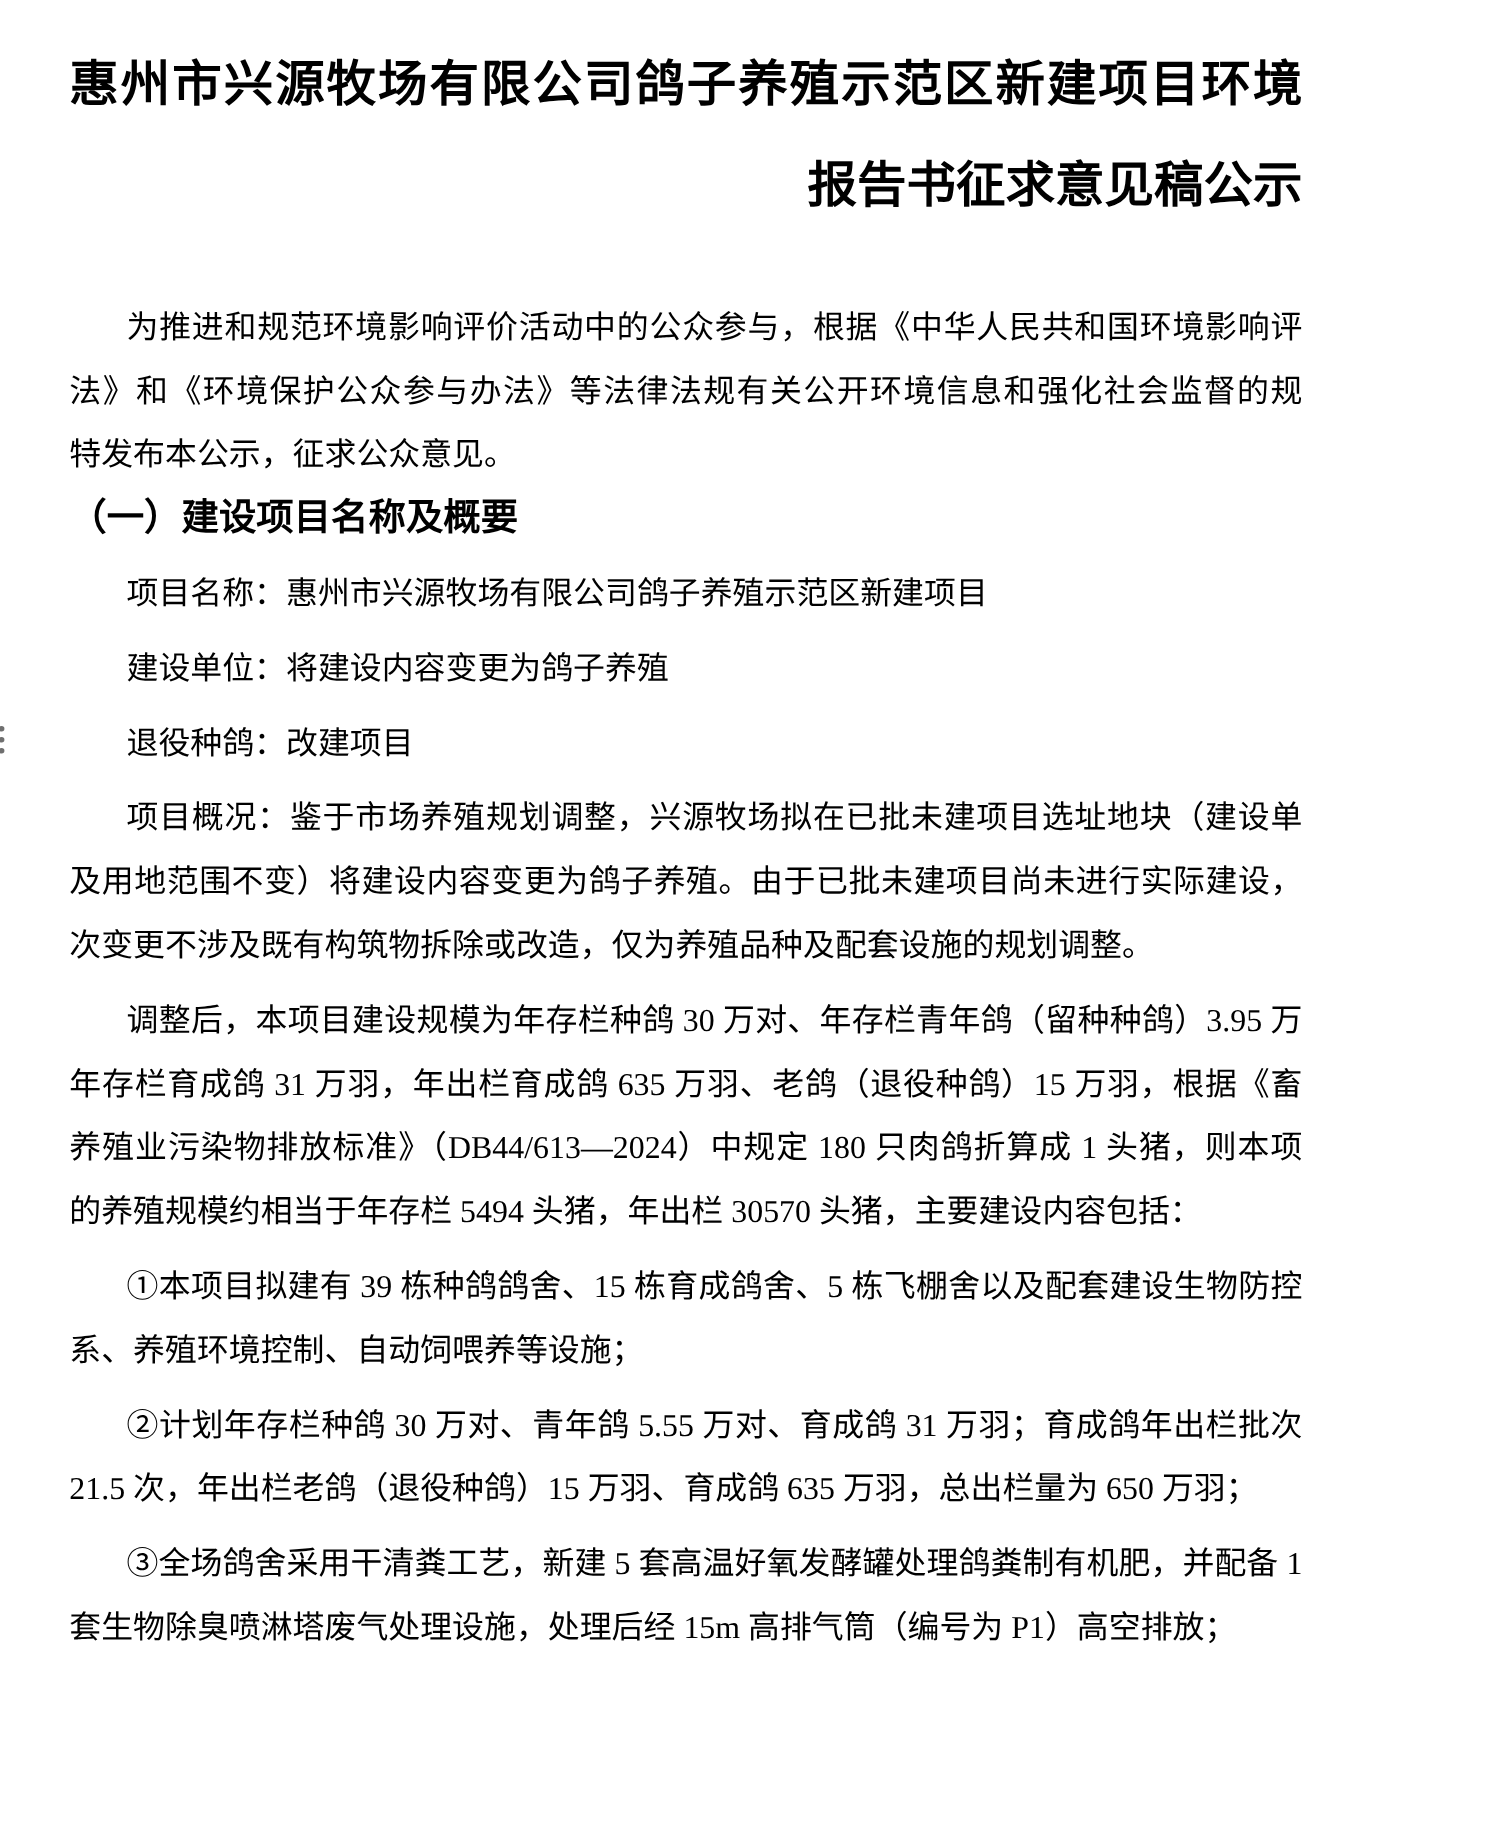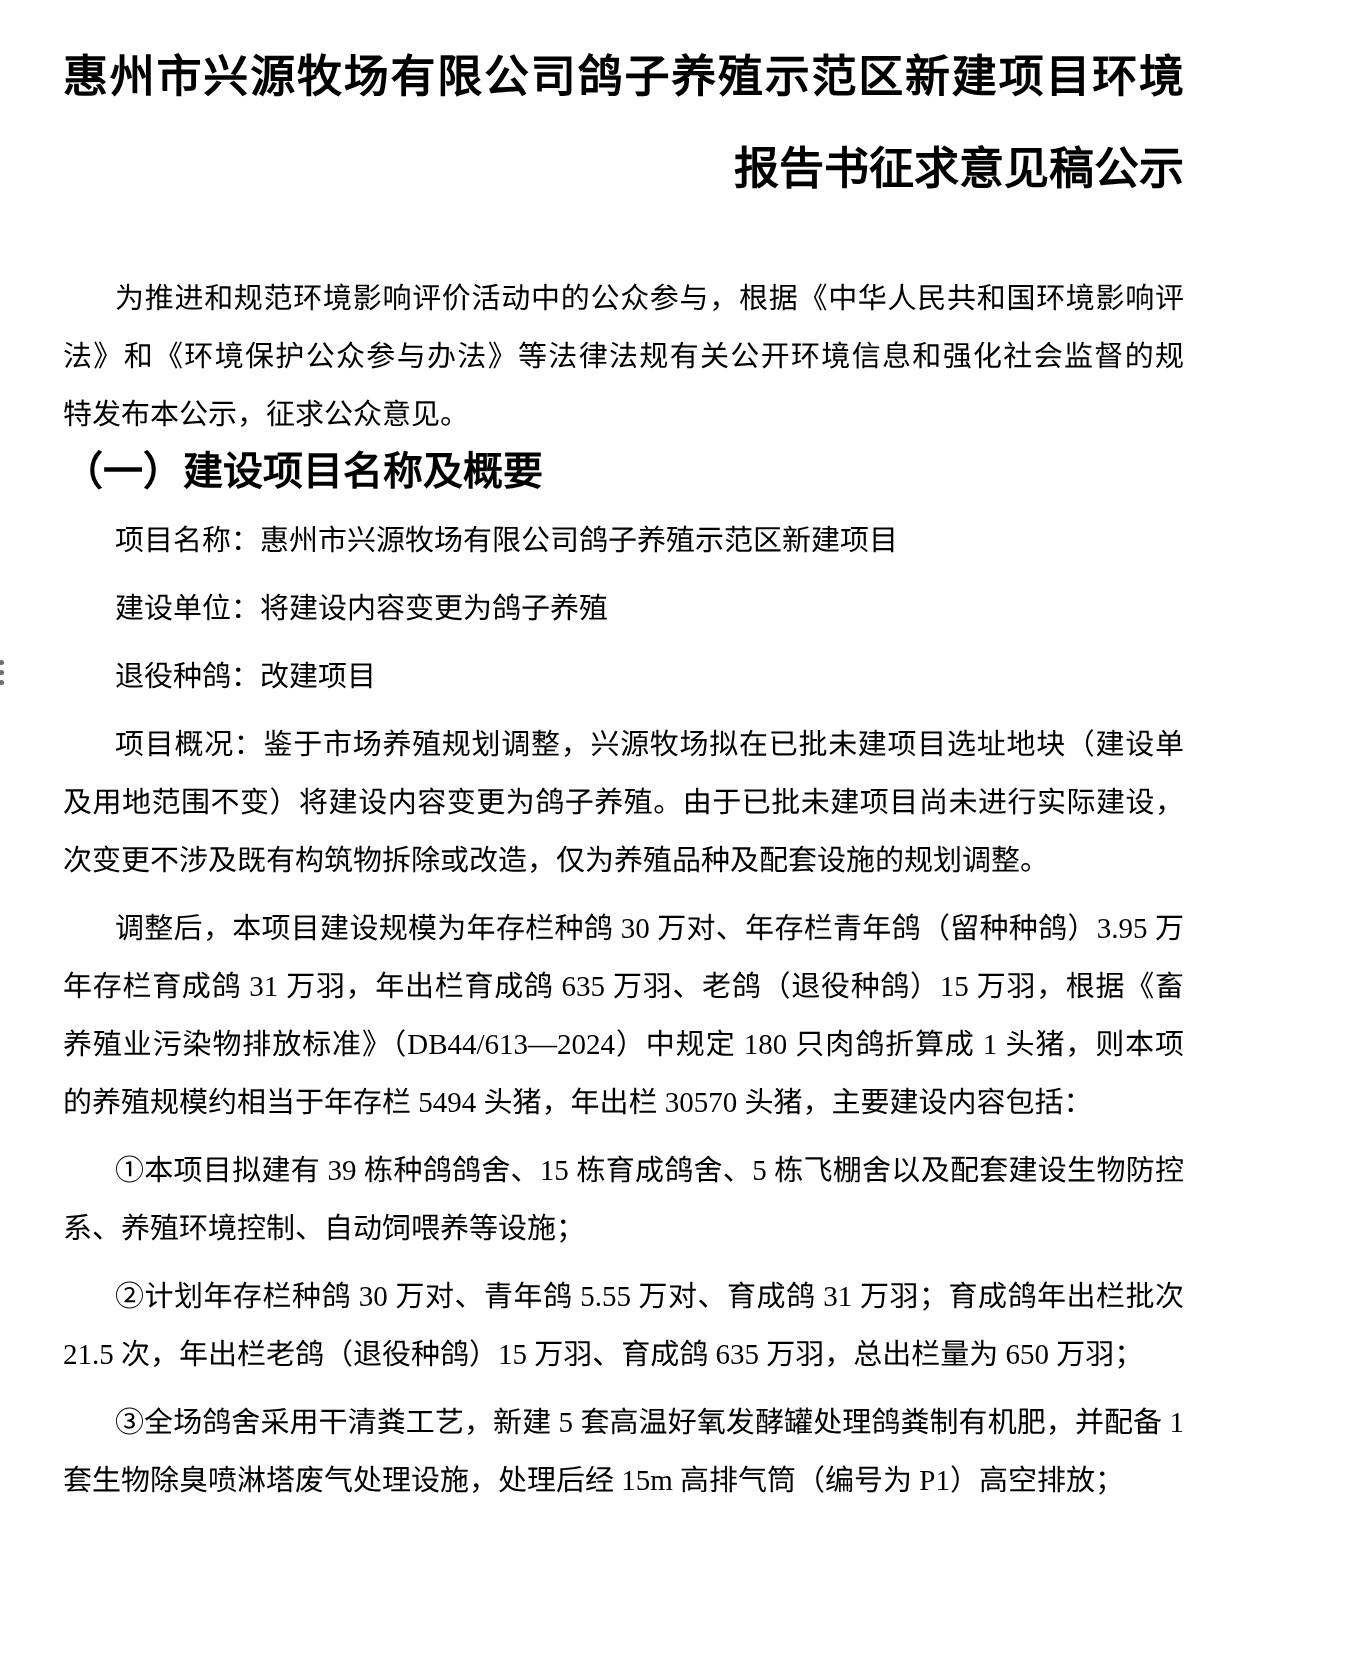--- a/index.html
+++ b/index.html
@@ -53,21 +53,21 @@
   .line.full {
     text-align: justify;
     text-align-last: justify;
   }
   .line.indent {
     text-indent: 52px;
   }
   .section-heading {
     height: 58px;
     line-height: 58px;
-    font-size: 40px;
+    font-size: 34px;
     font-weight: 700;
     font-family: "Liberation Serif", "DejaVu Serif", serif;
     overflow: hidden;
   }
   
   .margin-dots {
     position: absolute;
     left: -1px;
     top: 660px;
     width: 6px;

